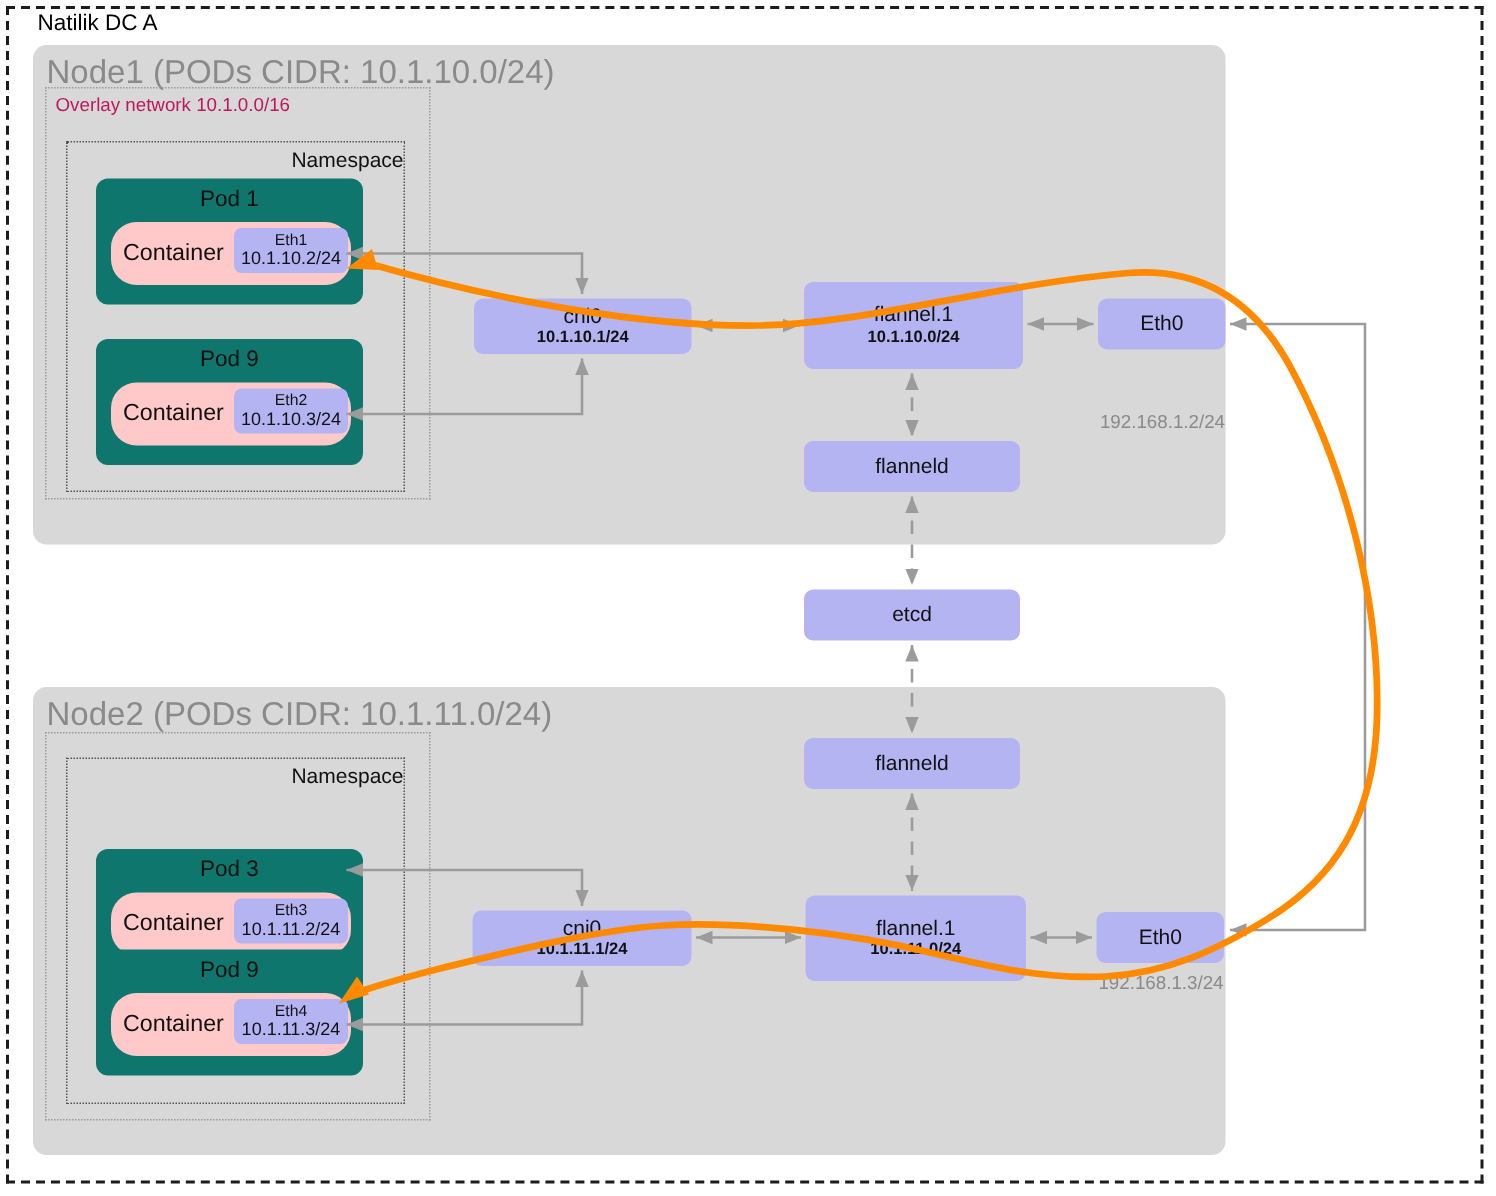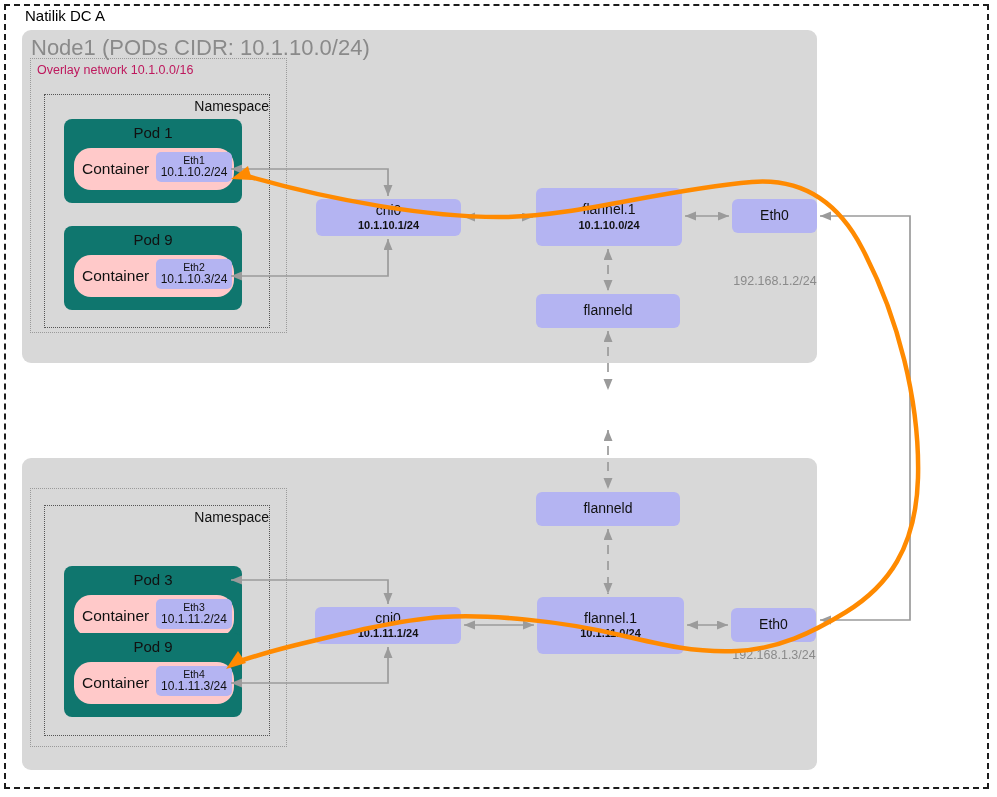--- a/index.html
+++ b/index.html
@@ -118,22 +118,26 @@
     <div class="netbox flanneld n1">
       <span class="main">flanneld</span>
     </div>
 
     <div class="netbox eth0 n1">
       <span class="main">Eth0</span>
     </div>
     <div class="ipnote n1">192.168.1.2/24</div>
   </div>
 
+  <div class="netbox etcd">
+    <span class="main">etcd</span>
+  </div>
 
   <div class="node node2">
+    <div class="node-title">Node2 (PODs CIDR: 10.1.11.0/24)</div>
 
     <div class="overlay-box n2"></div>
 
     <div class="ns-box n2">
       <div class="ns-label">Namespace</div>
     </div>
 
     <div class="pod" style="top:72px;margin-top:36px;">
       <div class="pod-name">Pod 3</div>
       <div class="container">

